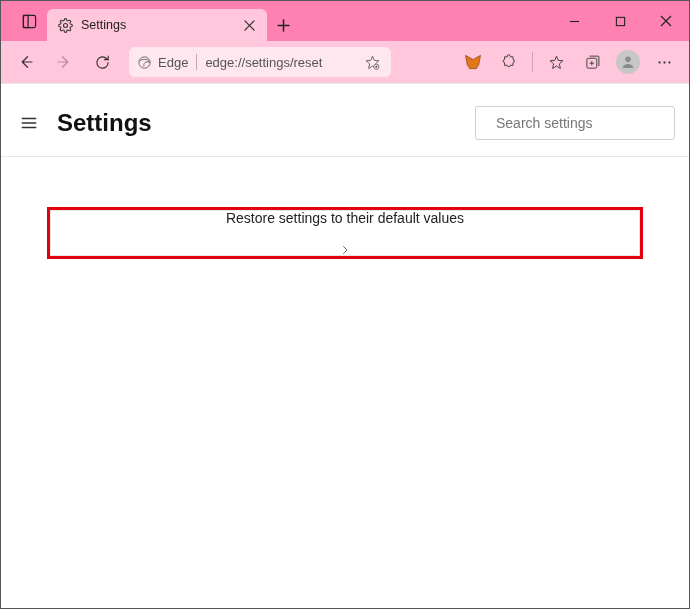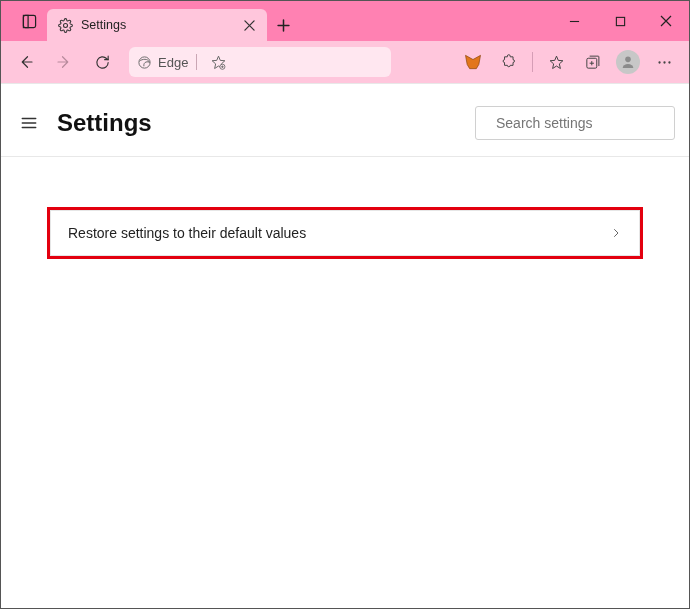--- a/index.html
+++ b/index.html
@@ -144,20 +144,21 @@
     }
     .option-row {
       margin-top:20px;
       border:3px solid #e3000f;
       background:#fff;
       height:52px;
       display:flex; align-items:center;
       padding:0 18px;
       cursor:pointer;
       box-shadow: inset 0 0 0 1px #e6e6e6;
+      flex-direction: column;
     }
     .option-row .label{ font-size:14px; color:#222; flex:1;}
     svg { display:block; }
   </style>
 </head>
 <body>
 
 <div class="titlebar">
   <div class="left-tabspace"></div>
   <div class="tab-icon-corner">
@@ -227,20 +228,21 @@
 
   <div class="addr-region">
     <span class="edge-badge">
       <svg width="15" height="15" viewBox="0 0 24 24">
           <circle cx="12" cy="12" r="9" fill="none" stroke="#666" stroke-width="1.5"></circle>
           <path d="M4 10 C8 6 18 5 20 12 C18 10 10 10 11 18" fill="none" stroke="#666" stroke-width="1.5"></path>
         </svg>
       <span>Edge</span>
     </span>
     <div class="addr-sep"></div>
+    <span class="addr-text">edge://settings/reset</span>
     <div class="fav-star-btn">
       <svg width="17" height="17" viewBox="0 0 24 24">
           <path d="M12 3 L14.5 9 L21 9.5 L16 14 L17.5 20.5 L12 17 L6.5 20.5 L8 14 L3 9.5 L9.5 9 Z" fill="none" stroke="#666" stroke-width="1.4" stroke-linejoin="round"></path>
           <circle cx="17.5" cy="18" r="3.6" fill="#ffe7f0" stroke="#666" stroke-width="1.2"></circle>
           <path d="M17.5 16.2 V19.8 M15.7 18 H19.3" stroke="#666" stroke-width="1.2"></path>
         </svg>
     </div>
   </div>
 
   <div class="right-icons">

